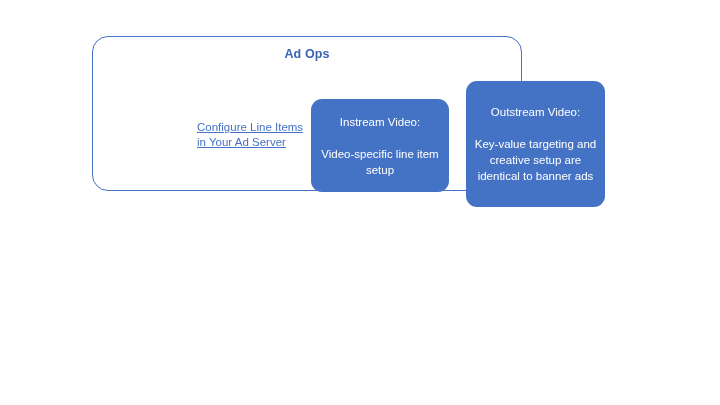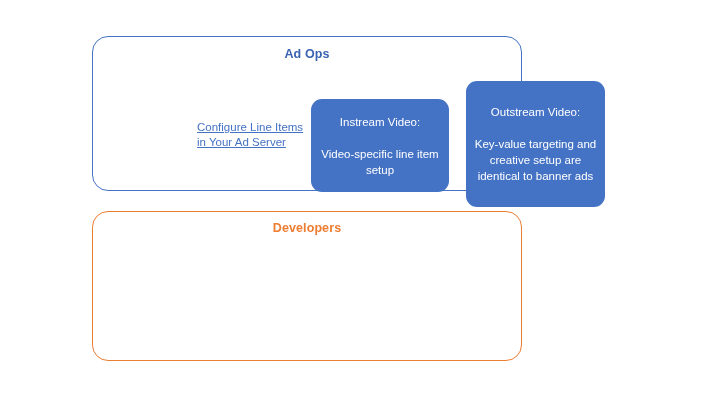--- a/index.html
+++ b/index.html
@@ -137,18 +137,14 @@
 Key-value targeting and creative setup are identical to banner ads</span>
     </div>
 
     <div class="card blue card-instream">
       <span class="card-text">Instream Video:
 
 Video-specific line item setup</span>
     </div>
   </div>
 
-  <div class="group group-devs">
-    <div class="group-title">Developers</div>
-
-  </div>
 
 </div>
 
 </body></html>

